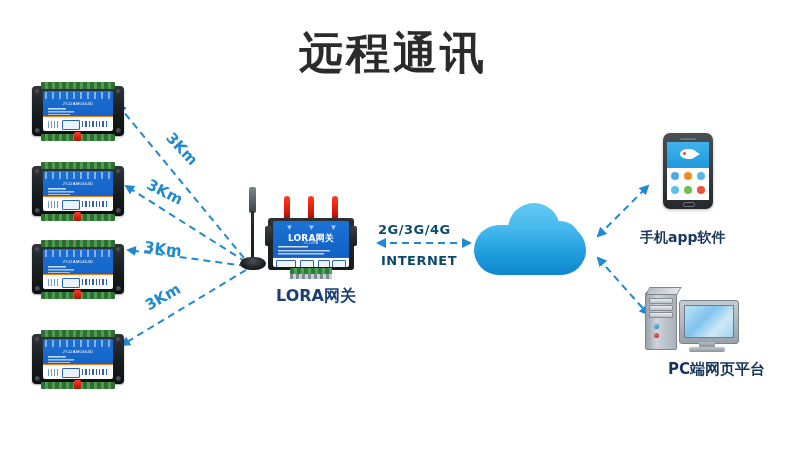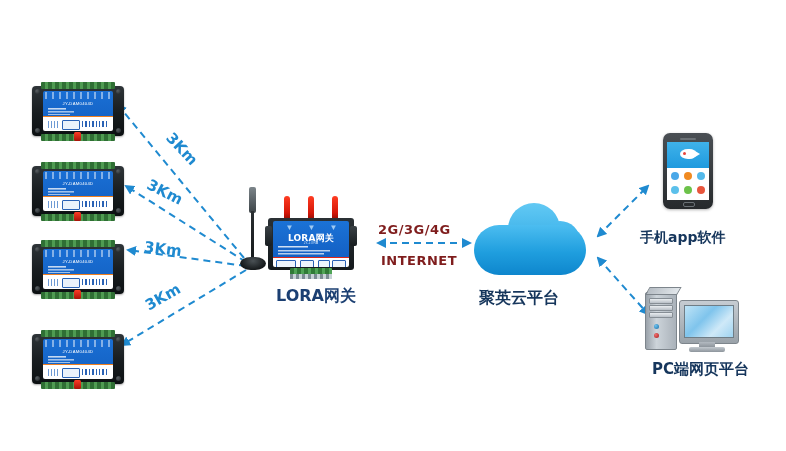--- a/index.html
+++ b/index.html
@@ -427,47 +427,48 @@
     position: absolute;
     color: #1f4e79;
     font-weight: bold;
     font-family: "DejaVu Sans", "Liberation Sans", sans-serif;
     white-space: nowrap;
   }
   #lbl-modules { left: 14px; top: 405px; font-size: 16px; color: #1b4f93; }
   #lbl-gateway { left: 276px; top: 286px; font-size: 16px; color: #1b3f72; }
   #lbl-cloud   { left: 479px; top: 288px; font-size: 16px; color: #16365c; }
   #lbl-phone   { left: 640px; top: 210px; font-size: 14px; color: #16365c; text-align: center; line-height: 18px; }
-  #lbl-pc      { left: 652px; top: 360px; font-size: 15px; color: #16365c; }
+  #lbl-pc      { left: 668px; top: 360px; font-size: 15px; color: #16365c; }
 
   .km {
     position: absolute;
     color: #1f8ad0;
     font-weight: bold;
     font-size: 15px;
     font-family: "DejaVu Sans", "Liberation Sans", sans-serif;
   }
 
   #net-top, #net-bot {
     position: absolute;
-    color: #7f1d1d;
+    color: #0c4a6e;
     font-weight: bold;
     font-size: 13px;
     letter-spacing: .5px;
     font-family: "DejaVu Sans", "Liberation Sans", sans-serif;
     white-space: nowrap;
   }
   #net-top { left: 378px; top: 222px; }
   #net-bot { left: 381px; top: 253px; }
 </style>
 </head>
 <body>
 
 <div id="stage">
 
+  <div id="title">远程通讯</div>
 
   <svg class="links">
     <defs>
       <marker id="ah" viewBox="0 0 10 10" refX="8" refY="5" markerWidth="5" markerHeight="5" orient="auto-start-reverse">
         <path d="M 0 0 L 10 5 L 0 10 z" fill="#1f8ad0"></path>
       </marker>
     </defs>
 
     <line x1="244" y1="258" x2="118" y2="105" stroke="#1f8ad0" stroke-width="2" stroke-dasharray="7,5" marker-end="url(#ah)"></line>
 
@@ -615,21 +616,20 @@
   <div id="net-top">2G/3G/4G</div>
   <div id="net-bot">INTERNET</div>
 
   <div id="cloud">
     <div class="cloud-b1"></div>
     <div class="cloud-b2"></div>
     <div class="cloud-b3"></div>
     <div class="cloud-shape"></div>
   </div>
 
-  <div class="lbl" id="lbl-cloud">聚英云平台</div>
 
   <div id="phone">
     <div class="phone-body"></div>
     <div class="phone-speaker"></div>
     <div class="phone-screen">
       <div class="phone-banner">
         <div class="phone-fish"></div>
       </div>
       <div class="phone-grid">
         <span style="background:#4aa8e8;"></span>

